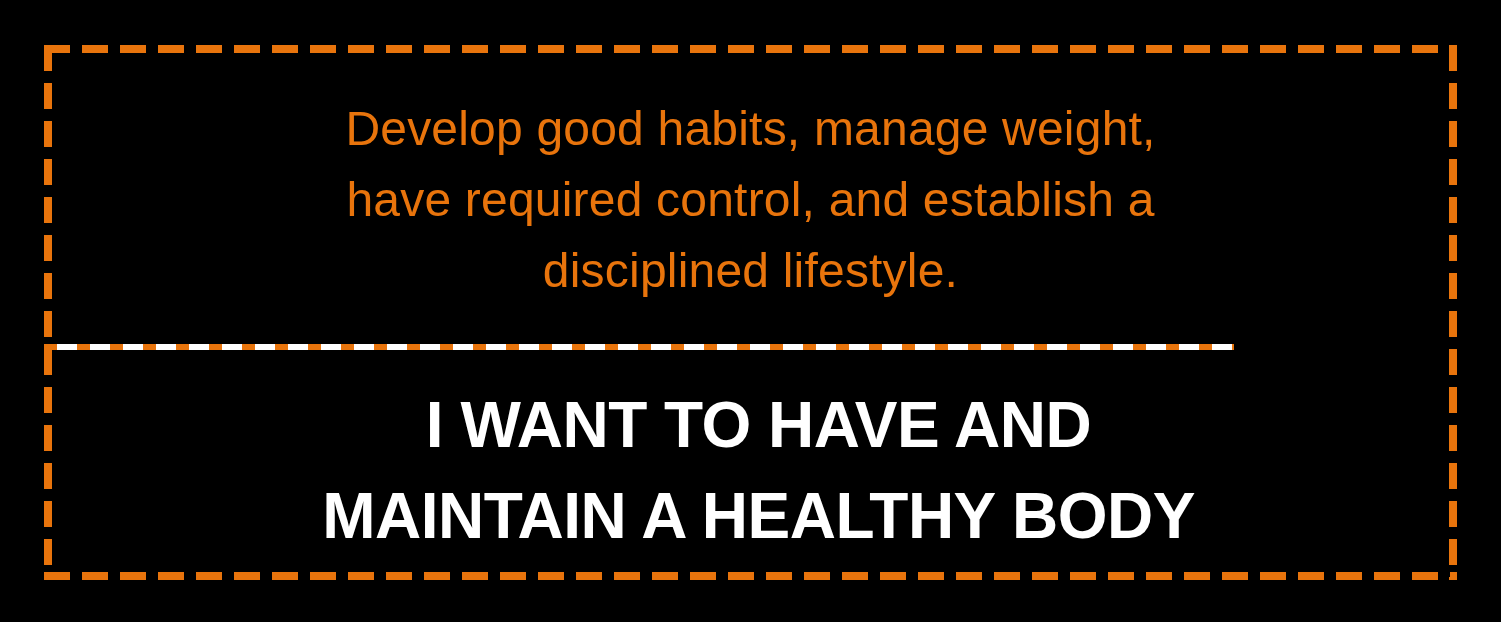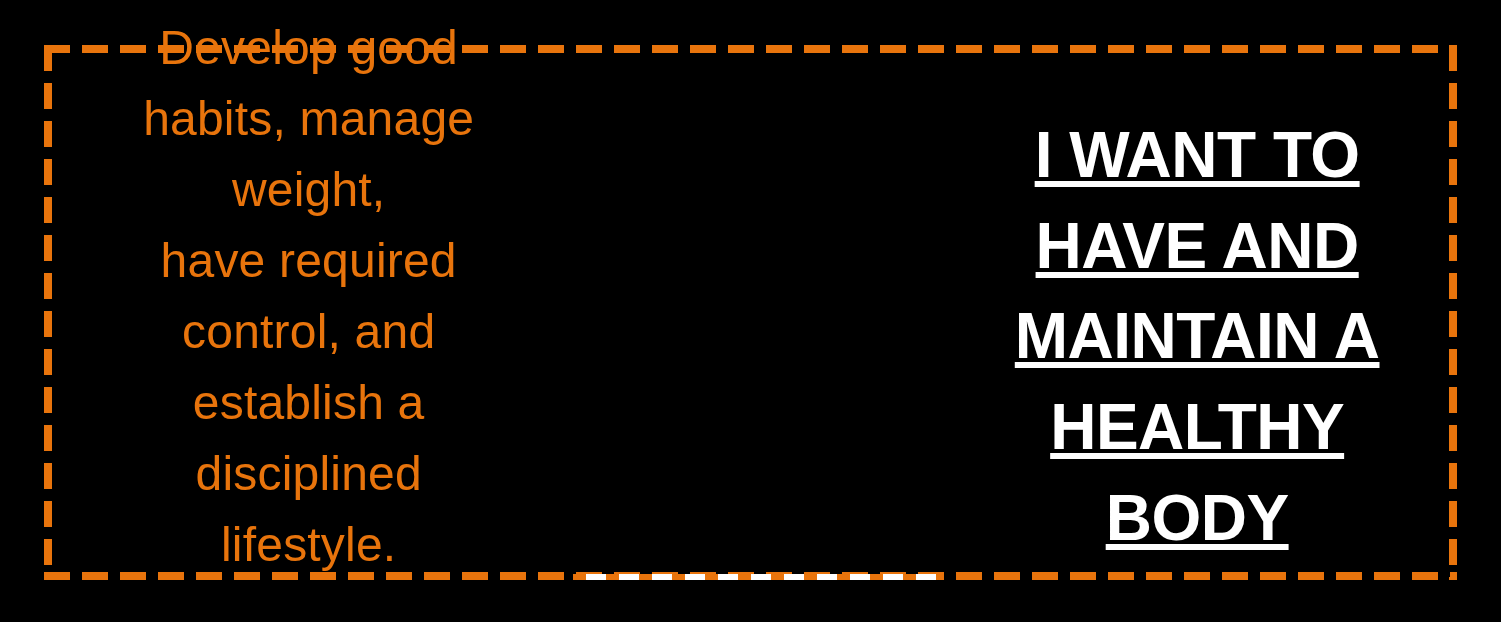--- a/index.html
+++ b/index.html
@@ -72,21 +72,22 @@
 
   
   .content {
     position: absolute;
     left: 44px;
     top: 45px;
     width: 1413px;
     height: 535px;
     box-sizing: border-box;
     display: flex;
-    align-items: flex-end;
+    flex-direction: column;
+    align-items: flex-start;
   }
 
   .quote {
     margin: 0;
     padding: 48px 70px 0 70px;
     width: 100%;
     box-sizing: border-box;
     text-align: center;
     color: var(--accent);
     font-size: 48px;
@@ -117,33 +118,32 @@
       transparent 13px,
       var(--divider-dash) 13px,
       var(--divider-dash) 33px
     );
     background-size: 33px 6px;
     background-repeat: repeat-x;
   }
 
   
   .headline {
-    margin: 16px;
+    margin: 8px;
     padding: 22px 40px 0 40px;
     width: 100%;
     box-sizing: border-box;
     text-align: center;
     color: var(--heading-color);
     font-size: 64px;
     font-weight: 800;
     line-height: 1.42;
     letter-spacing: -0.5px;
     white-space: pre-line;
     text-transform: uppercase;
-    text-decoration: underline;
   }
 </style>
 </head>
 <body>
 
 <div class="stage" style="--accent:#E8740C; --heading-color:#FFFFFF; --divider-dash:#FFFFFF;">
 
   <div class="frame">
     <div class="frame-edge frame-top"></div>
     <div class="frame-edge frame-bottom"></div>

